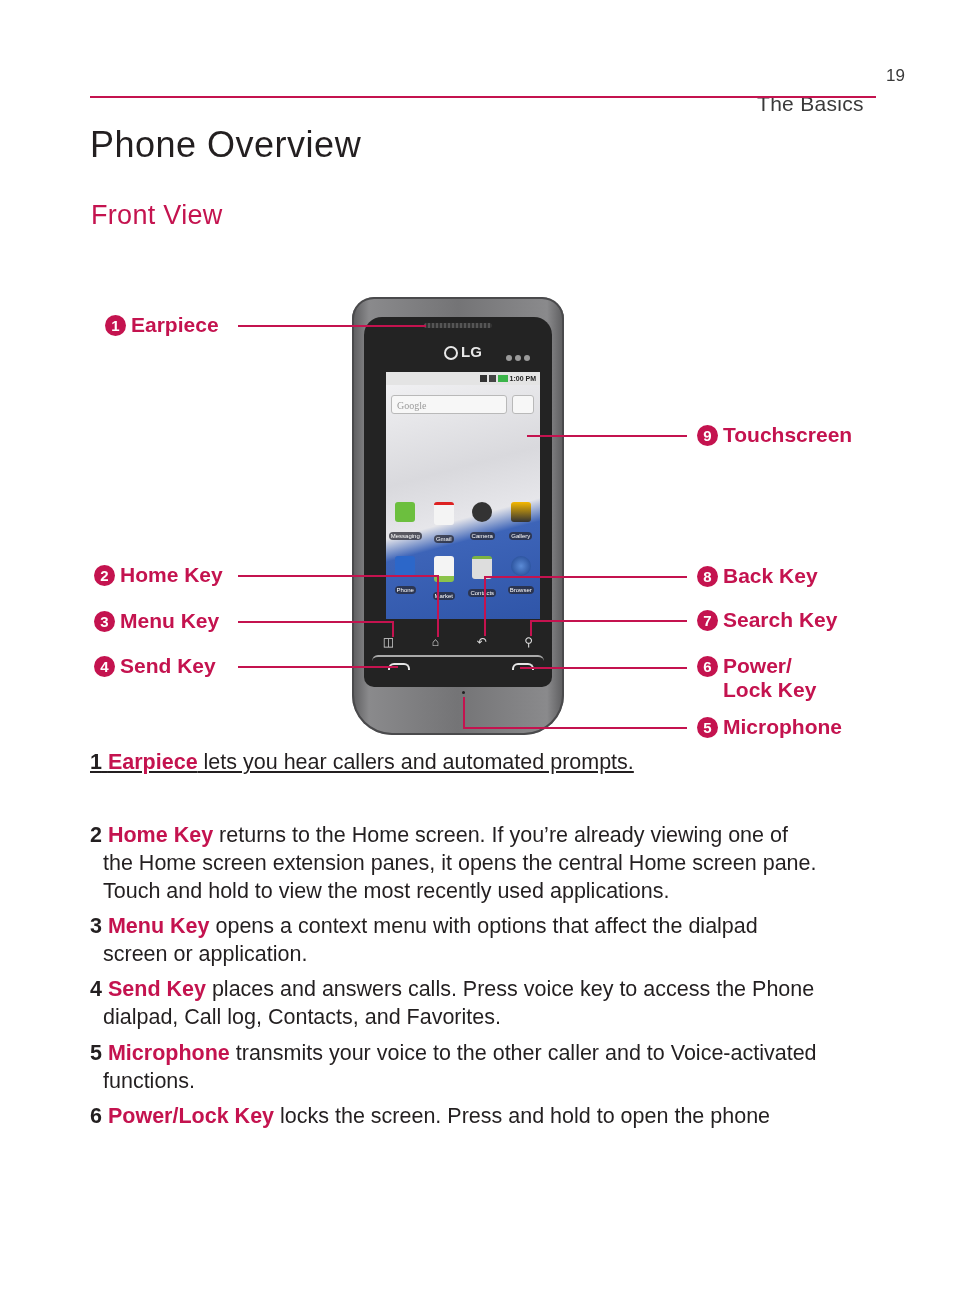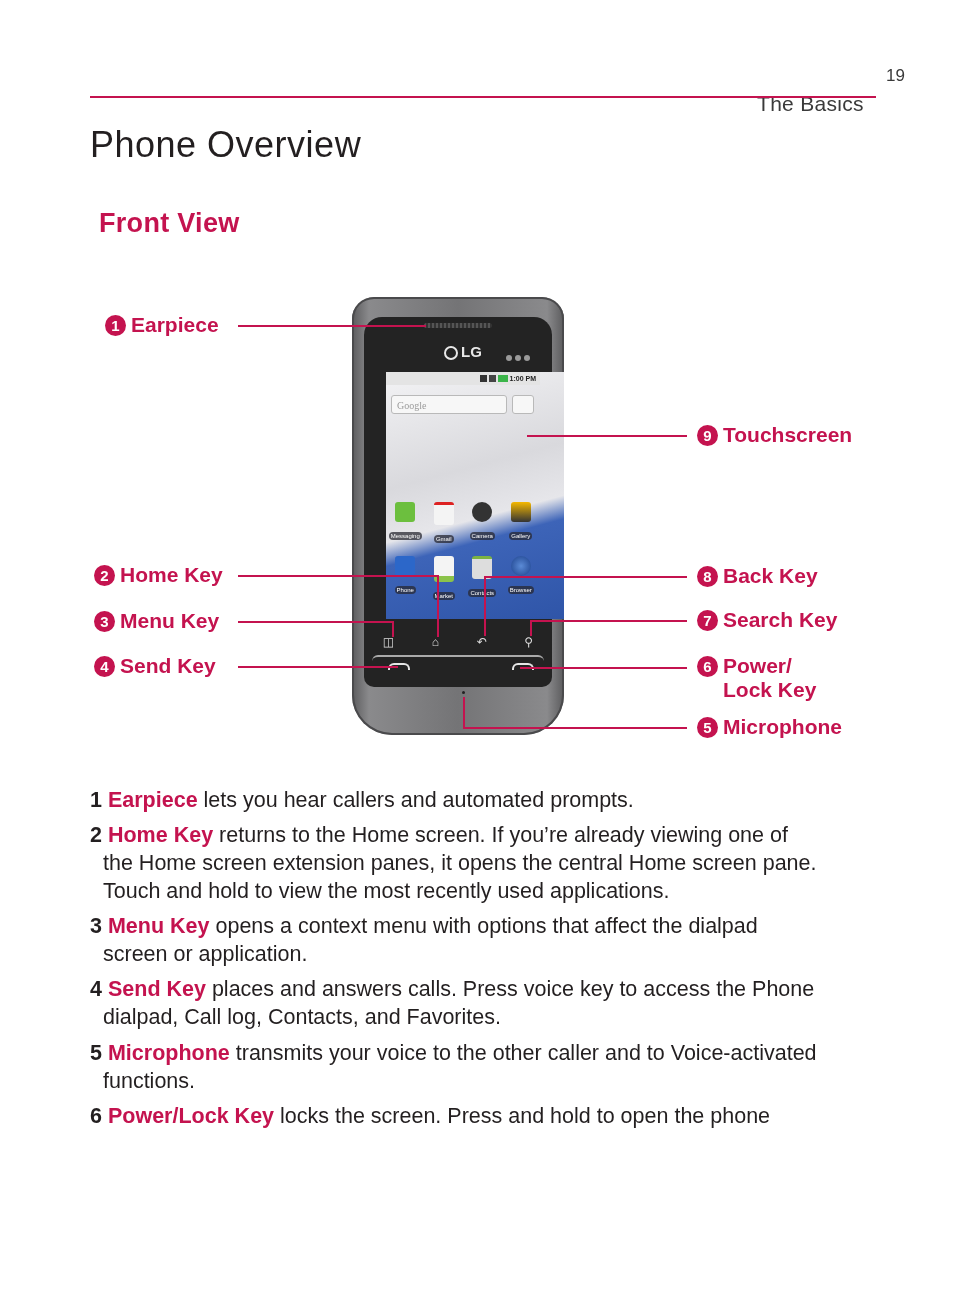--- a/index.html
+++ b/index.html
@@ -26,21 +26,21 @@
              box-shadow: inset 0 0 0 2px #4a4a4c; }
     .phone-face { position: absolute; left: 12px; top: 20px; width: 188px; height: 370px;
                   background: #232323; border-radius: 18px 18px 10px 10px; }
     .earpiece { position: absolute; left: 60px; top: 6px; width: 68px; height: 5px; border-radius: 3px;
                 background: repeating-linear-gradient(90deg, #555 0 2px, #333 2px 4px); }
     .lg-logo { position: absolute; left: 80px; top: 26px; color: #e8e8e8; font-weight: bold; font-size: 15px; }
     .lg-circle { display: inline-block; width: 14px; height: 14px; border-radius: 50%; border: 2px solid #e8e8e8;
                  vertical-align: -3px; margin-right: 3px; box-sizing: border-box; }
     .dots { position: absolute; left: 142px; top: 30px; }
     .dots span { display: inline-block; width: 6px; height: 6px; border-radius: 50%; background: #9a9a9a; margin-right: 3px; }
-    .screen { position: absolute; left: 22px; top: 55px; width: 178px; height: 247px; overflow: hidden;
+    .screen { position: absolute; left: 22px; top: 55px; width: 154px; height: 247px; overflow: hidden;
               background: linear-gradient(165deg, #f3f3f5 0%, #d9d9dd 40%, #e6e6ea 58%, #3d64b8 66%, #2f55a8 100%); }
     .status-bar { position: absolute; left: 0; top: 0; width: 154px; height: 13px; background: #e4e4e4;
                   font-size: 7px; font-weight: bold; text-align: right; color: #222; line-height: 13px; }
     .status-bar .time { margin-right: 4px; }
     .status-icon { display: inline-block; width: 7px; height: 7px; vertical-align: -1px; margin-right: 2px; }
     .search-box { position: absolute; left: 5px; top: 23px; width: 116px; height: 19px; background: #f7f7f7;
                   border: 1px solid #b9b9b9; border-radius: 3px; font-family: "Liberation Serif", serif;
                   font-size: 10px; color: #9b9b9b; line-height: 19px; padding-left: 5px; box-sizing: border-box; }
     .mic-box { position: absolute; left: 126px; top: 23px; width: 22px; height: 19px; background: #f7f7f7;
                border: 1px solid #b9b9b9; border-radius: 3px; box-sizing: border-box; }
@@ -64,21 +64,21 @@
     .desc .cont { padding-left: 13px; display: block; }
   </style>
 </head>
 <body>
 
 <div class="abs header-section">The Basics</div>
 <div class="abs header-page">19</div>
 <div class="abs header-rule"></div>
 
 <h1 class="abs page-title" style="margin:0;font-weight:normal;">Phone Overview</h1>
-<h2 class="abs section-title" style="margin:8px;font-weight:bold;">Front View</h2>
+<h2 class="abs section-title" style="margin:0;font-weight:normal;">Front View</h2>
 
 <div class="abs phone">
   <div class="phone-face">
     <div class="earpiece"></div>
     <div class="lg-logo"><span class="lg-circle"></span><span>LG</span></div>
     <div class="dots"><span></span><span></span><span></span></div>
     <div class="screen">
       <div class="status-bar">
         <span class="status-icon" style="background:#333;"></span><span class="status-icon" style="background:#444;"></span><span class="status-icon" style="background:#3bb54a;width:10px;"></span><span class="time">1:00 PM</span>
       </div>
@@ -155,21 +155,21 @@
 </div>
 <div class="callout" style="left:697px;top:654px;">
   <span class="num-badge">6</span>
   <span><span>Power/</span><br><span>Lock Key</span></span>
 </div>
 <div class="callout" style="left:697px;top:715px;">
   <span class="num-badge">5</span>
   <span>Microphone</span>
 </div>
 
-<div class="desc" style="top:786px;">
+<div class="desc" style="top:748px;text-decoration:underline;">
   <span class="n">1</span> <span class="term">Earpiece</span><span> lets you hear callers and automated prompts.</span>
 </div>
 <div class="desc" style="top:821px;">
   <span class="n">2</span> <span class="term">Home Key</span><span> returns to the Home screen. If you’re already viewing one of</span>
   <span class="cont" style="width:770px;">the Home screen extension panes, it opens the central Home screen pane. Touch and hold to view the most recently used applications.</span>
 </div>
 <div class="desc" style="top:912px;">
   <span class="n">3</span> <span class="term">Menu Key</span><span> opens a context menu with options that affect the dialpad</span>
   <span class="cont">screen or application.</span>
 </div>

